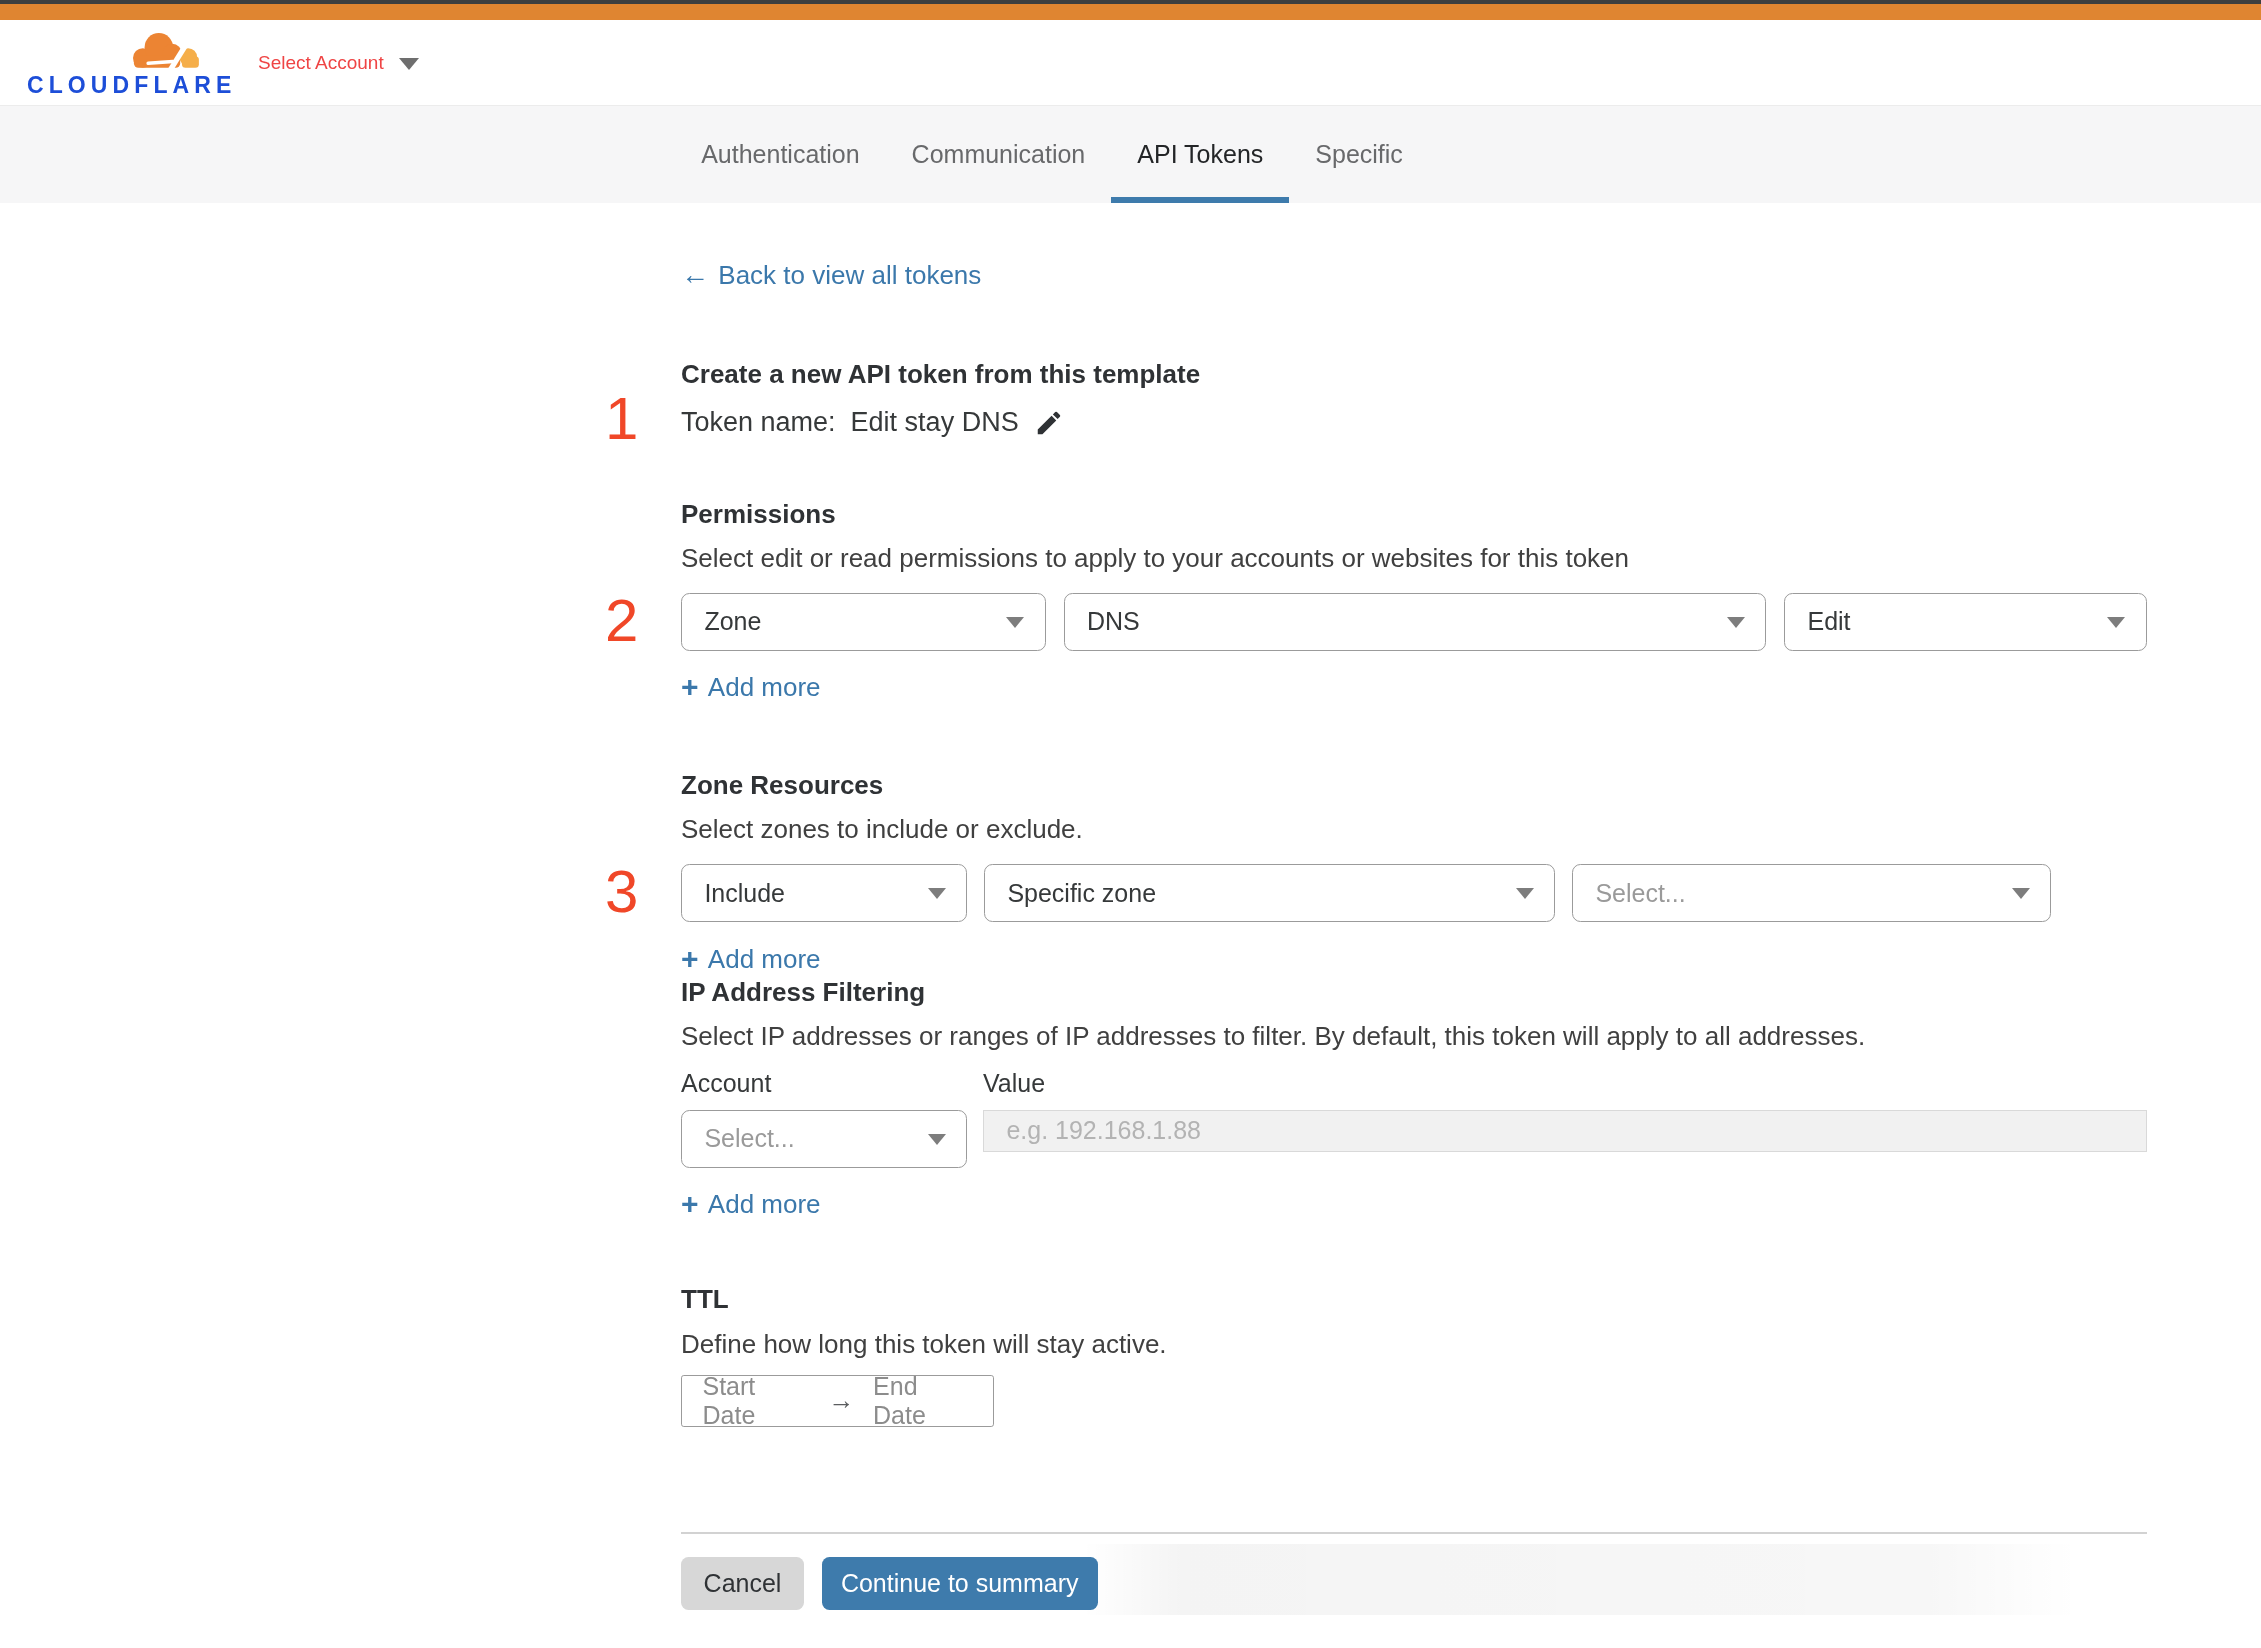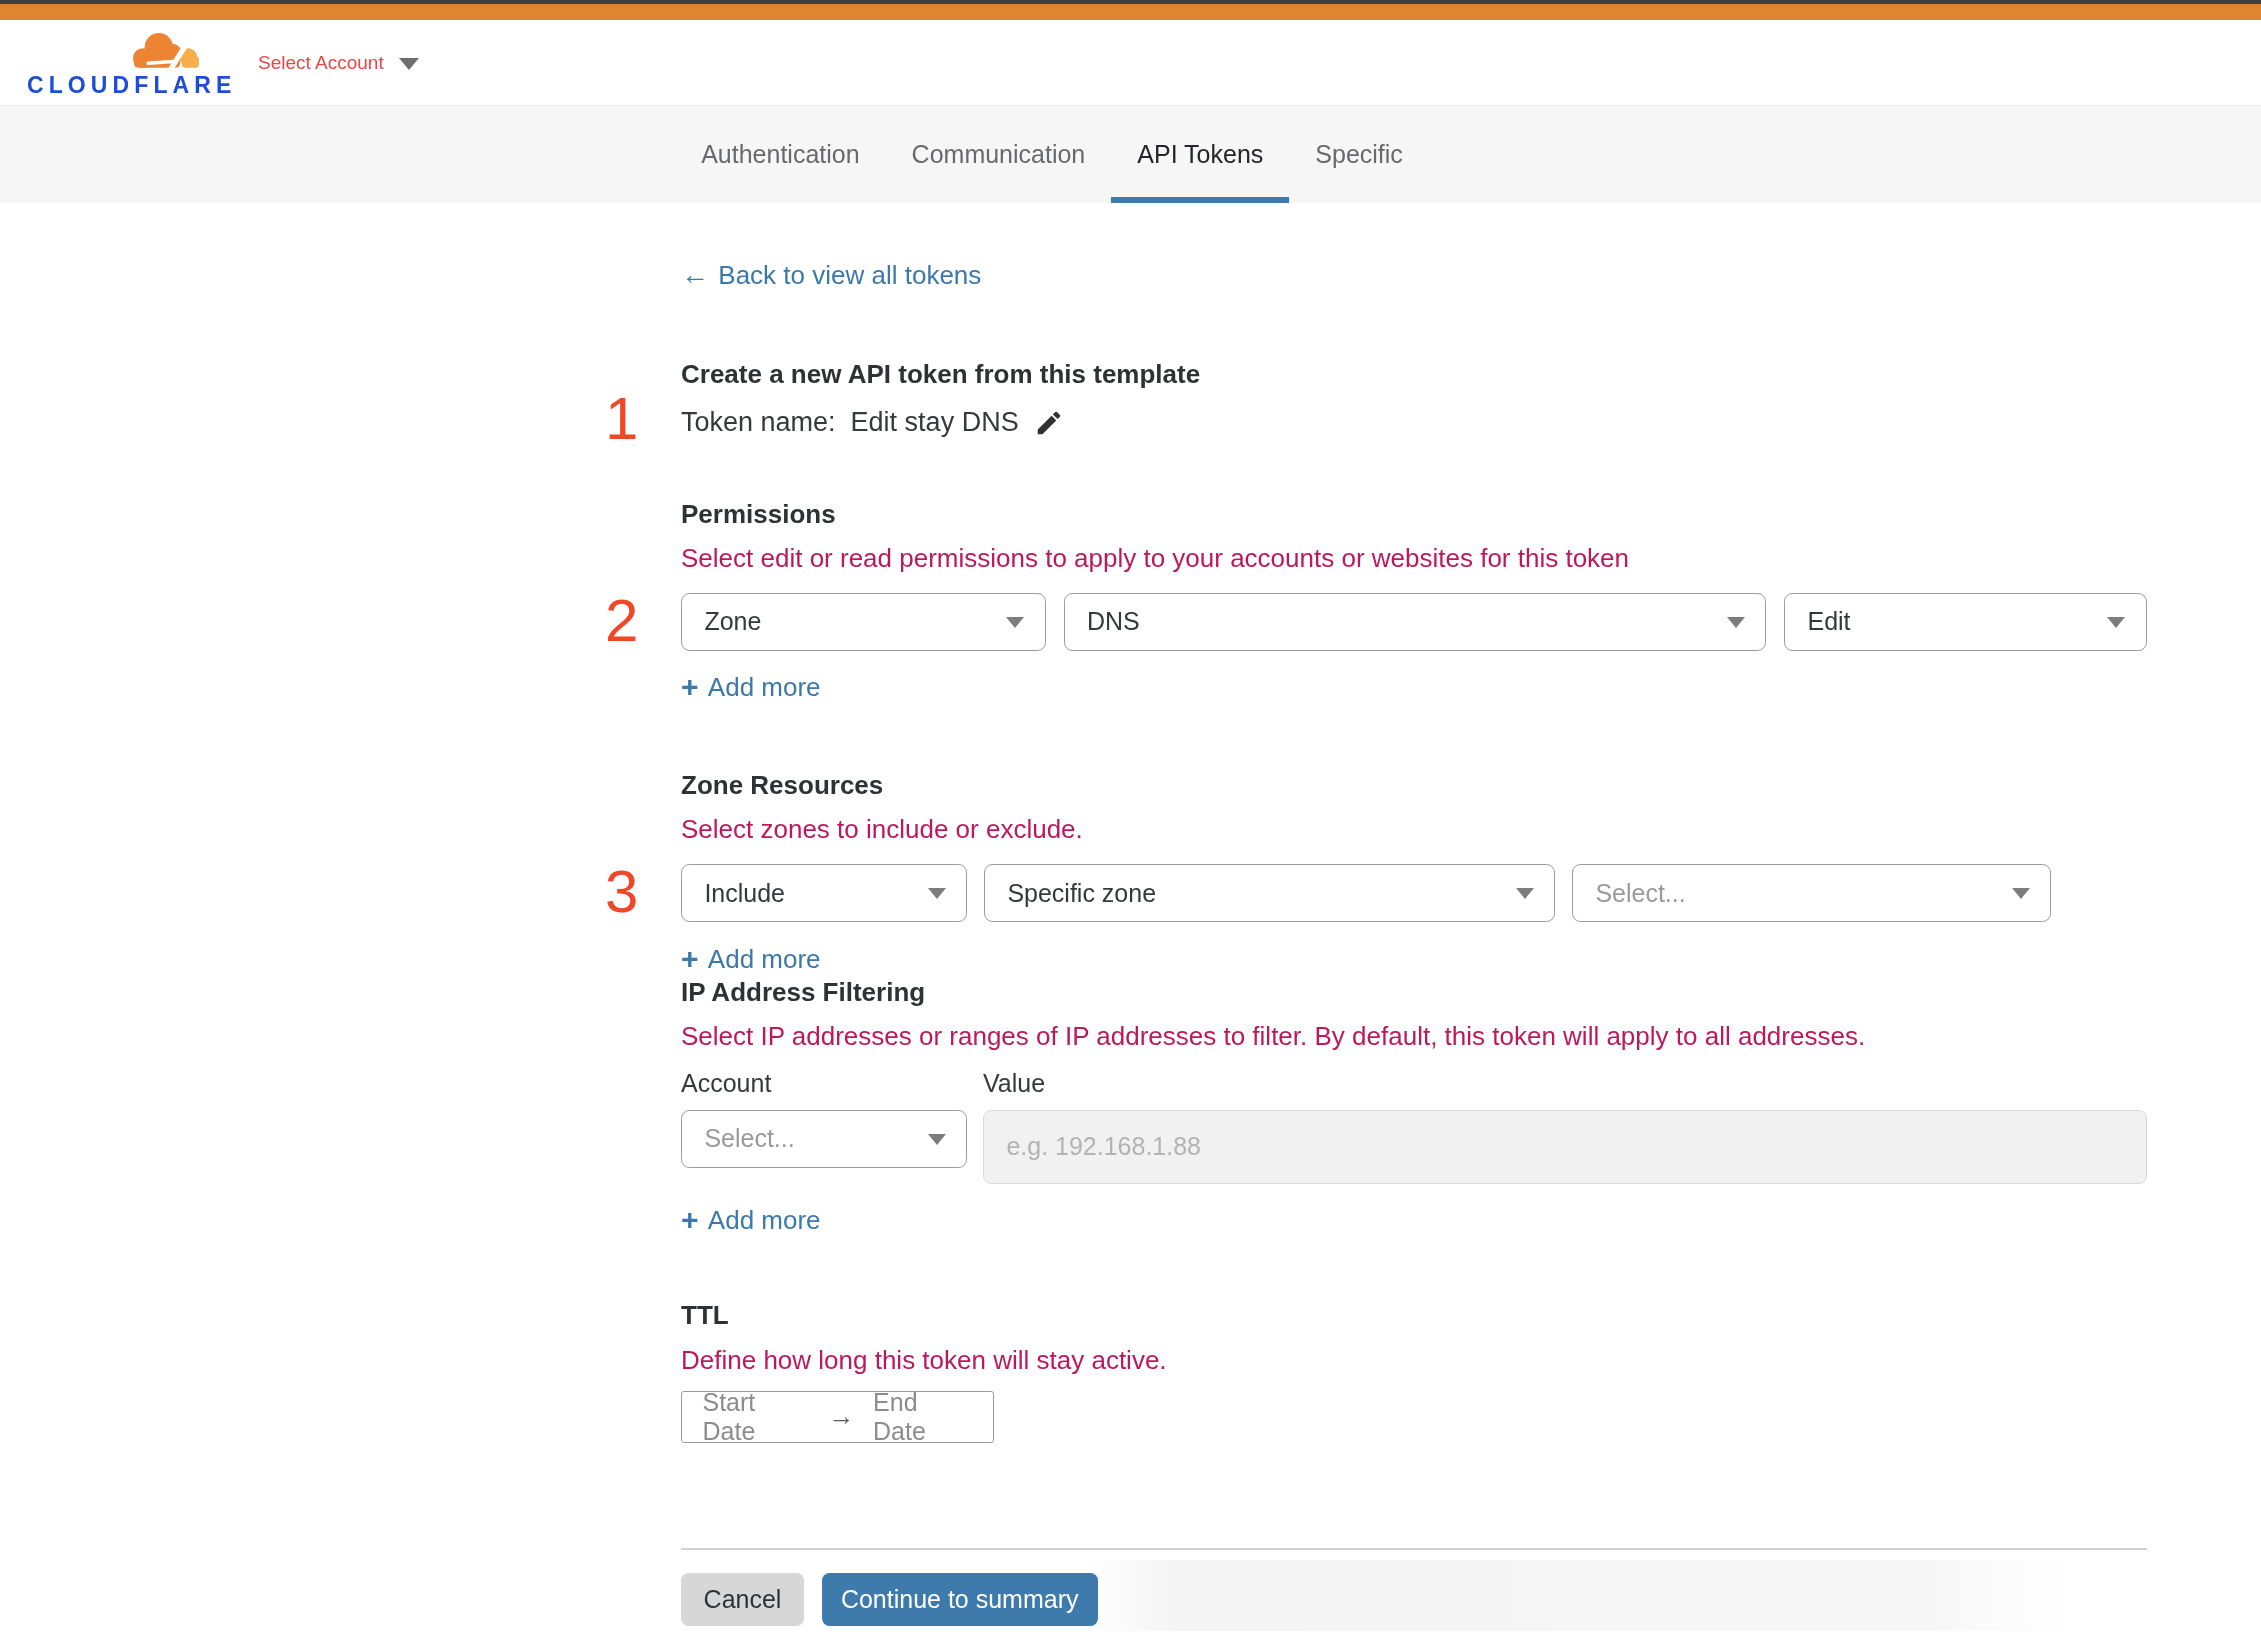--- a/index.html
+++ b/index.html
@@ -35,21 +35,21 @@
 
   section { position:relative; }
   .step-num { position:absolute; left:-76px; font-size:60px; line-height:67px; font-weight:400; color:#f04728; }
 
   h2, h3 { font-size:26px; line-height:34px; font-weight:700; color:#2f3235; }
   .sec-token { margin-top:66px; }
   .sec-token .step-num { top:28px; }
   .token-name-row { margin-top:13px; display:flex; align-items:center; gap:15px; font-size:27px; line-height:37px; color:#36393a; }
   .pencil-icon { width:30px; height:30px; fill:#2f3235; cursor:pointer; }
 
-  .desc { margin-top:11.2px; font-size:26px; line-height:32px; color:#be185d; }
+  .desc { margin-top:11.2px; font-size:26px; line-height:32px; color:#404040; }
 
   .sec-permissions { margin-top:56px; }
   .sec-permissions .step-num { top:90px; }
   .sec-zone-resources { margin-top:65px; }
   .sec-zone-resources .step-num { top:90px; }
   .sec-ip { }
   .sec-ttl { margin-top:62px; }
 
   .control-row { margin-top:18.6px; display:flex; gap:17.7px; }
 
@@ -60,21 +60,21 @@
   .w-scope { width:365px; } .w-perm { width:703px; } .w-level { width:363px; }
   .w-incl { width:286px; } .w-zonetype { width:571px; } .w-zonesel { width:479px; }
   .w-operator { width:286px; }
 
   .add-more { display:inline-flex; align-items:center; gap:9.3px; margin-top:20.5px; font-size:26px; line-height:32px; color:#3b78ab; cursor:pointer; text-decoration:none; }
   .add-more .plus { font-size:30px; font-weight:700; line-height:28px; }
 
   .field-labels { margin-top:15px; display:flex; font-size:25px; line-height:32px; color:#36393a; }
   .field-labels .lbl-operator { width:302px; }
 
-  .value-input { flex:1; height:74px; background:#f1f1f1; border:1.9px solid #d9d9d9; border-radius:8px; font-family:"Liberation Sans", sans-serif; font-size:25px; color:#6f6f6f; padding:0 22.4px; }
+  .value-input { flex:1; height:42px; background:#f1f1f1; border:1.9px solid #d9d9d9; border-radius:0; font-family:"Liberation Sans", sans-serif; font-size:25px; color:#6f6f6f; padding:0 22.4px; }
   .value-input::placeholder { color:#b3b3b3; }
 
   .ttl-range { margin-top:15px; width:313px; height:52px; border:1.9px solid #9b9b9b; border-radius:2.8px; display:flex; align-items:center; gap:18.6px; padding:0 20.5px; font-size:25px; color:#8c8c8c; cursor:pointer; background:#fff; }
   .ttl-range .range-arrow { color:#5b5d5f; font-size:26px; }
 
   .divider { margin-top:105px; width:1466px; height:1.9px; background:#d2d2d2; }
 
   .footer-actions { position:relative; margin-top:23px; display:flex; gap:17.7px; z-index:1; }
   .footer-shadow { position:absolute; left:401px; margin-top:10.3px; width:997px; height:71px; background:linear-gradient(90deg, rgba(0,0,0,0) 0%, rgba(0,0,0,0.045) 10%, rgba(0,0,0,0.03) 85%, rgba(0,0,0,0) 100%); z-index:0; }
   .btn { height:53px; border:none; border-radius:7.5px; font-family:"Liberation Sans", sans-serif; font-size:25px; cursor:pointer; }

